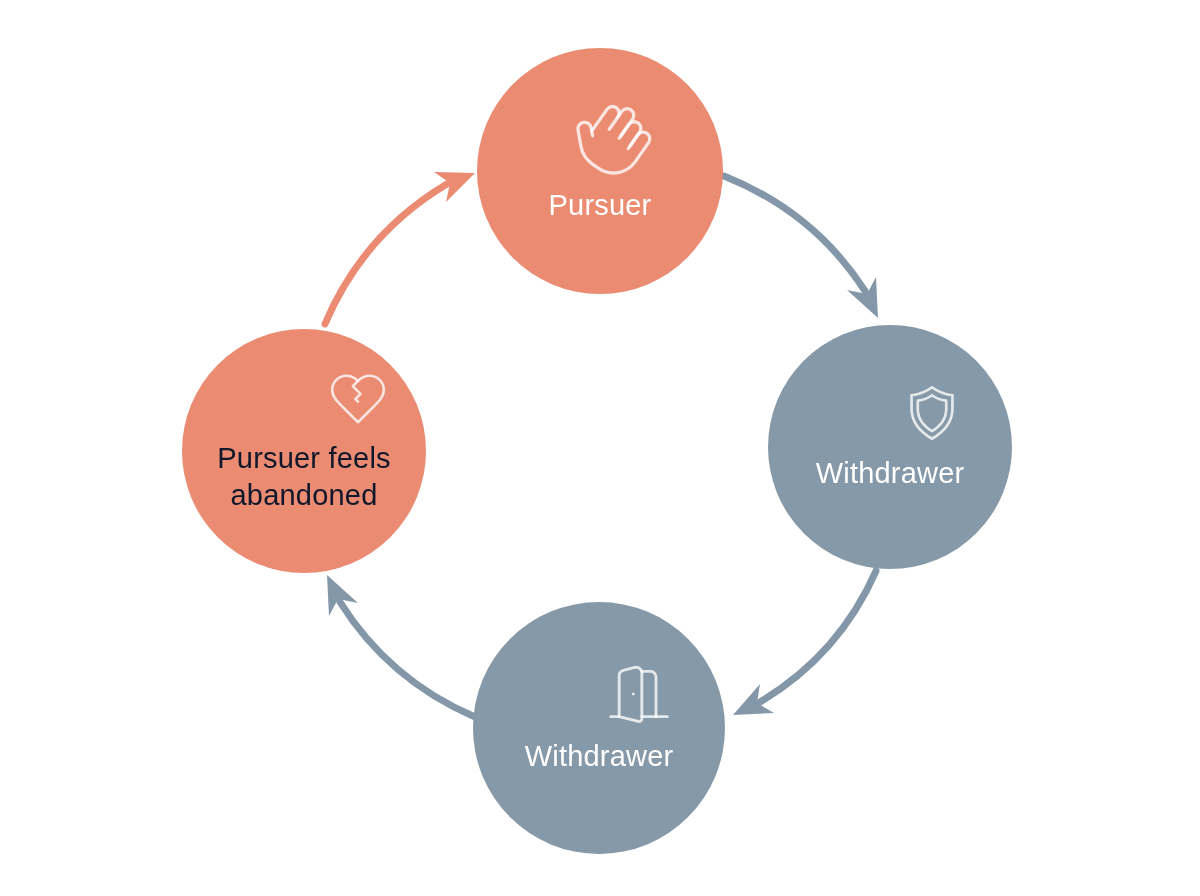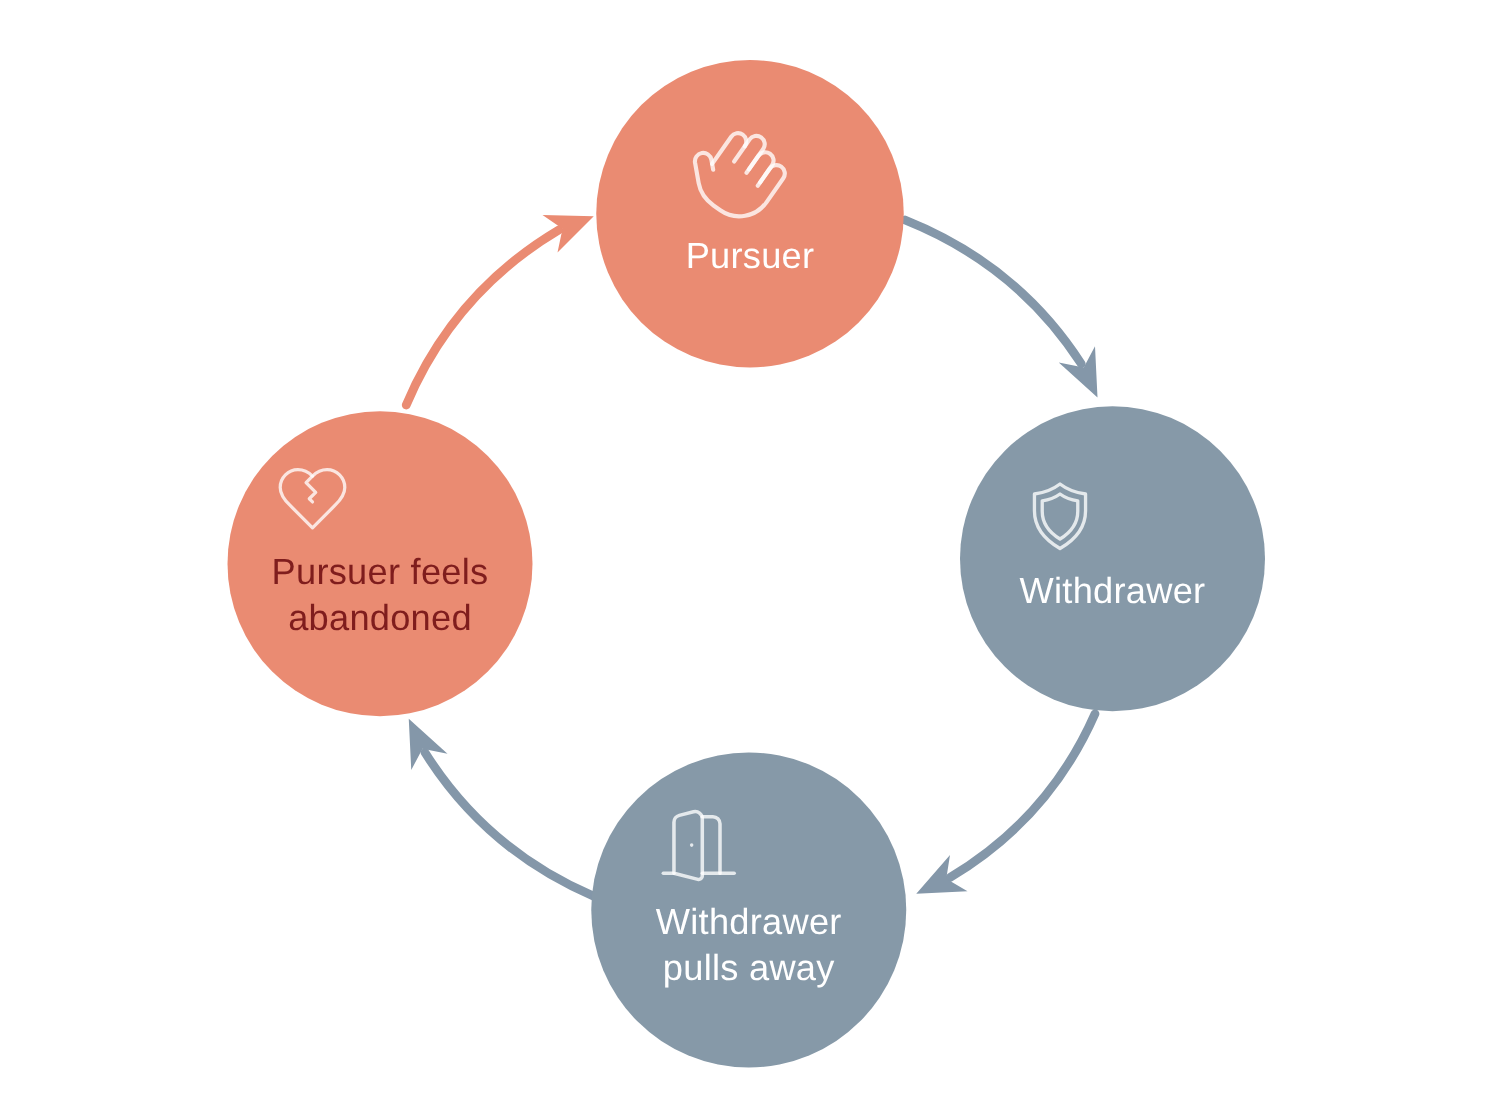--- a/index.html
+++ b/index.html
@@ -13,21 +13,21 @@
   .arrows-layer{position:absolute;left:0;top:0;z-index:0;}
   .arrow-stroke{fill:none;stroke-width:7;stroke-linecap:round;}
   .node{
     position:absolute;z-index:1;
     border-radius:50%;
     display:flex;flex-direction:column;align-items:center;justify-content:center;
     text-align:center;
   }
   .node-coral{background:#EA8B72;}
   .node-gray{background:#8699A8;}
-  .node-content{display:flex;flex-direction:column;align-items:flex-start;transform:translateY(-10px);}
+  .node-content{display:flex;flex-direction:column;align-items:flex-end;transform:translateY(-10px);}
   .icon{overflow:visible;display:block;margin-bottom:10px;}
   .icon-g{fill:none;stroke-linecap:round;stroke-linejoin:round;}
   .label{
     color:#ffffff;
     font-size:29px;line-height:1.28;font-weight:500;
     letter-spacing:.2px;
   }
   .label span{display:block;}
 </style>
 </head>
@@ -90,33 +90,32 @@
         <g class="icon-g" stroke="rgba(255,255,255,0.78)" stroke-width="3">
           <path d="M39 12 h9 a6 6 0 0 1 6 6 v42"></path>
           <path d="M6 60 h9"></path>
           <path d="M39 60 h27"></path>
           <path d="M30 36 l0 0.1"></path>
           <path d="M39 13.7 v48.5 a3 3 0 0 1 -3.73 2.91 L15 60 V16.7 a6 6 0 0 1 4.55 -5.82 l12 -3 A6 6 0 0 1 39 13.7 Z"></path>
         </g>
       </svg>
       <div class="label" style="color: rgb(255, 255, 255);">
         <span>Withdrawer</span>
-        <span>pulls away</span>
       </div>
     </div>
   </div>
 
   <div class="node node-coral" style="left: 182px; top: 329px; width: 244px; height: 244px; background: rgb(234, 139, 114);">
     <div class="node-content">
       <svg class="icon" width="66" height="62" viewBox="0 0 72 72">
         <g class="icon-g" stroke="rgba(255,255,255,0.78)" stroke-width="3">
           <path d="M57 42 c4.47 -4.38 9 -9.63 9 -16.5 A16.5 16.5 0 0 0 49.5 9 c-5.28 0 -9 1.5 -13.5 6 c-4.5 -4.5 -8.22 -6 -13.5 -6 A16.5 16.5 0 0 0 6 25.5 c0 6.9 4.5 12.15 9 16.5 l21 21 Z"></path>
           <path d="M36 39 l-3 -3 l6 -6 l-9 -9 l6 -6"></path>
         </g>
       </svg>
-      <div class="label" style="color: #7f1d1d;">
+      <div class="label" style="color: #0f172a;">
         <span>Pursuer feels</span>
         <span>abandoned</span>
       </div>
     </div>
   </div>
 
 </div>
 
 </body></html>

